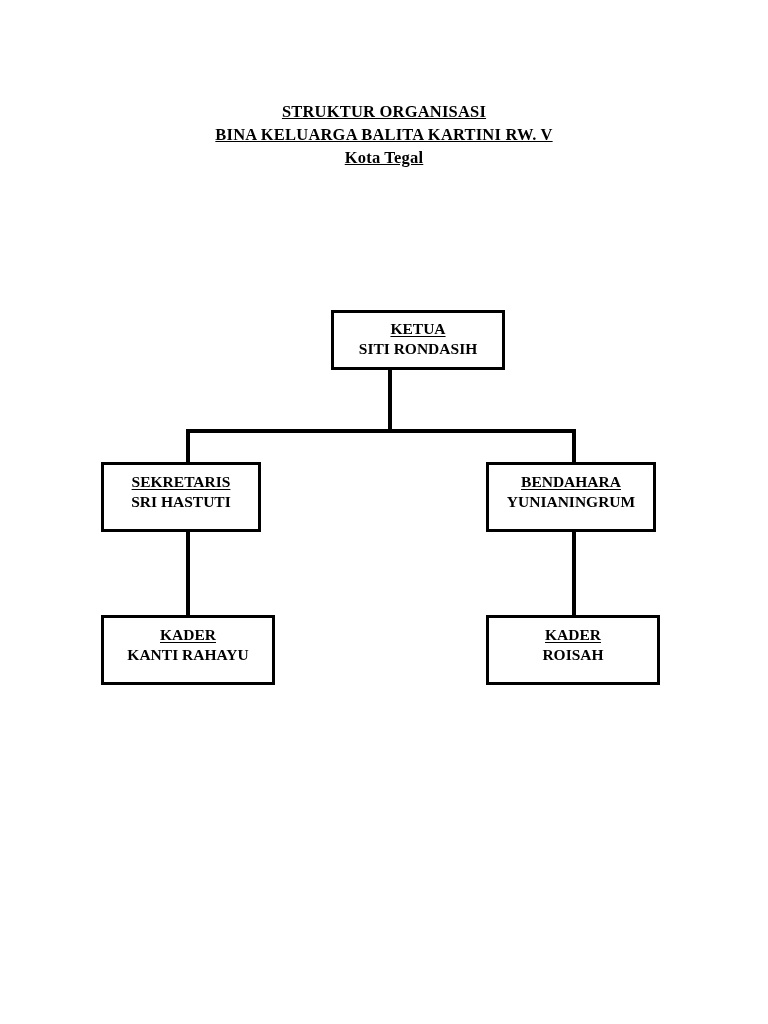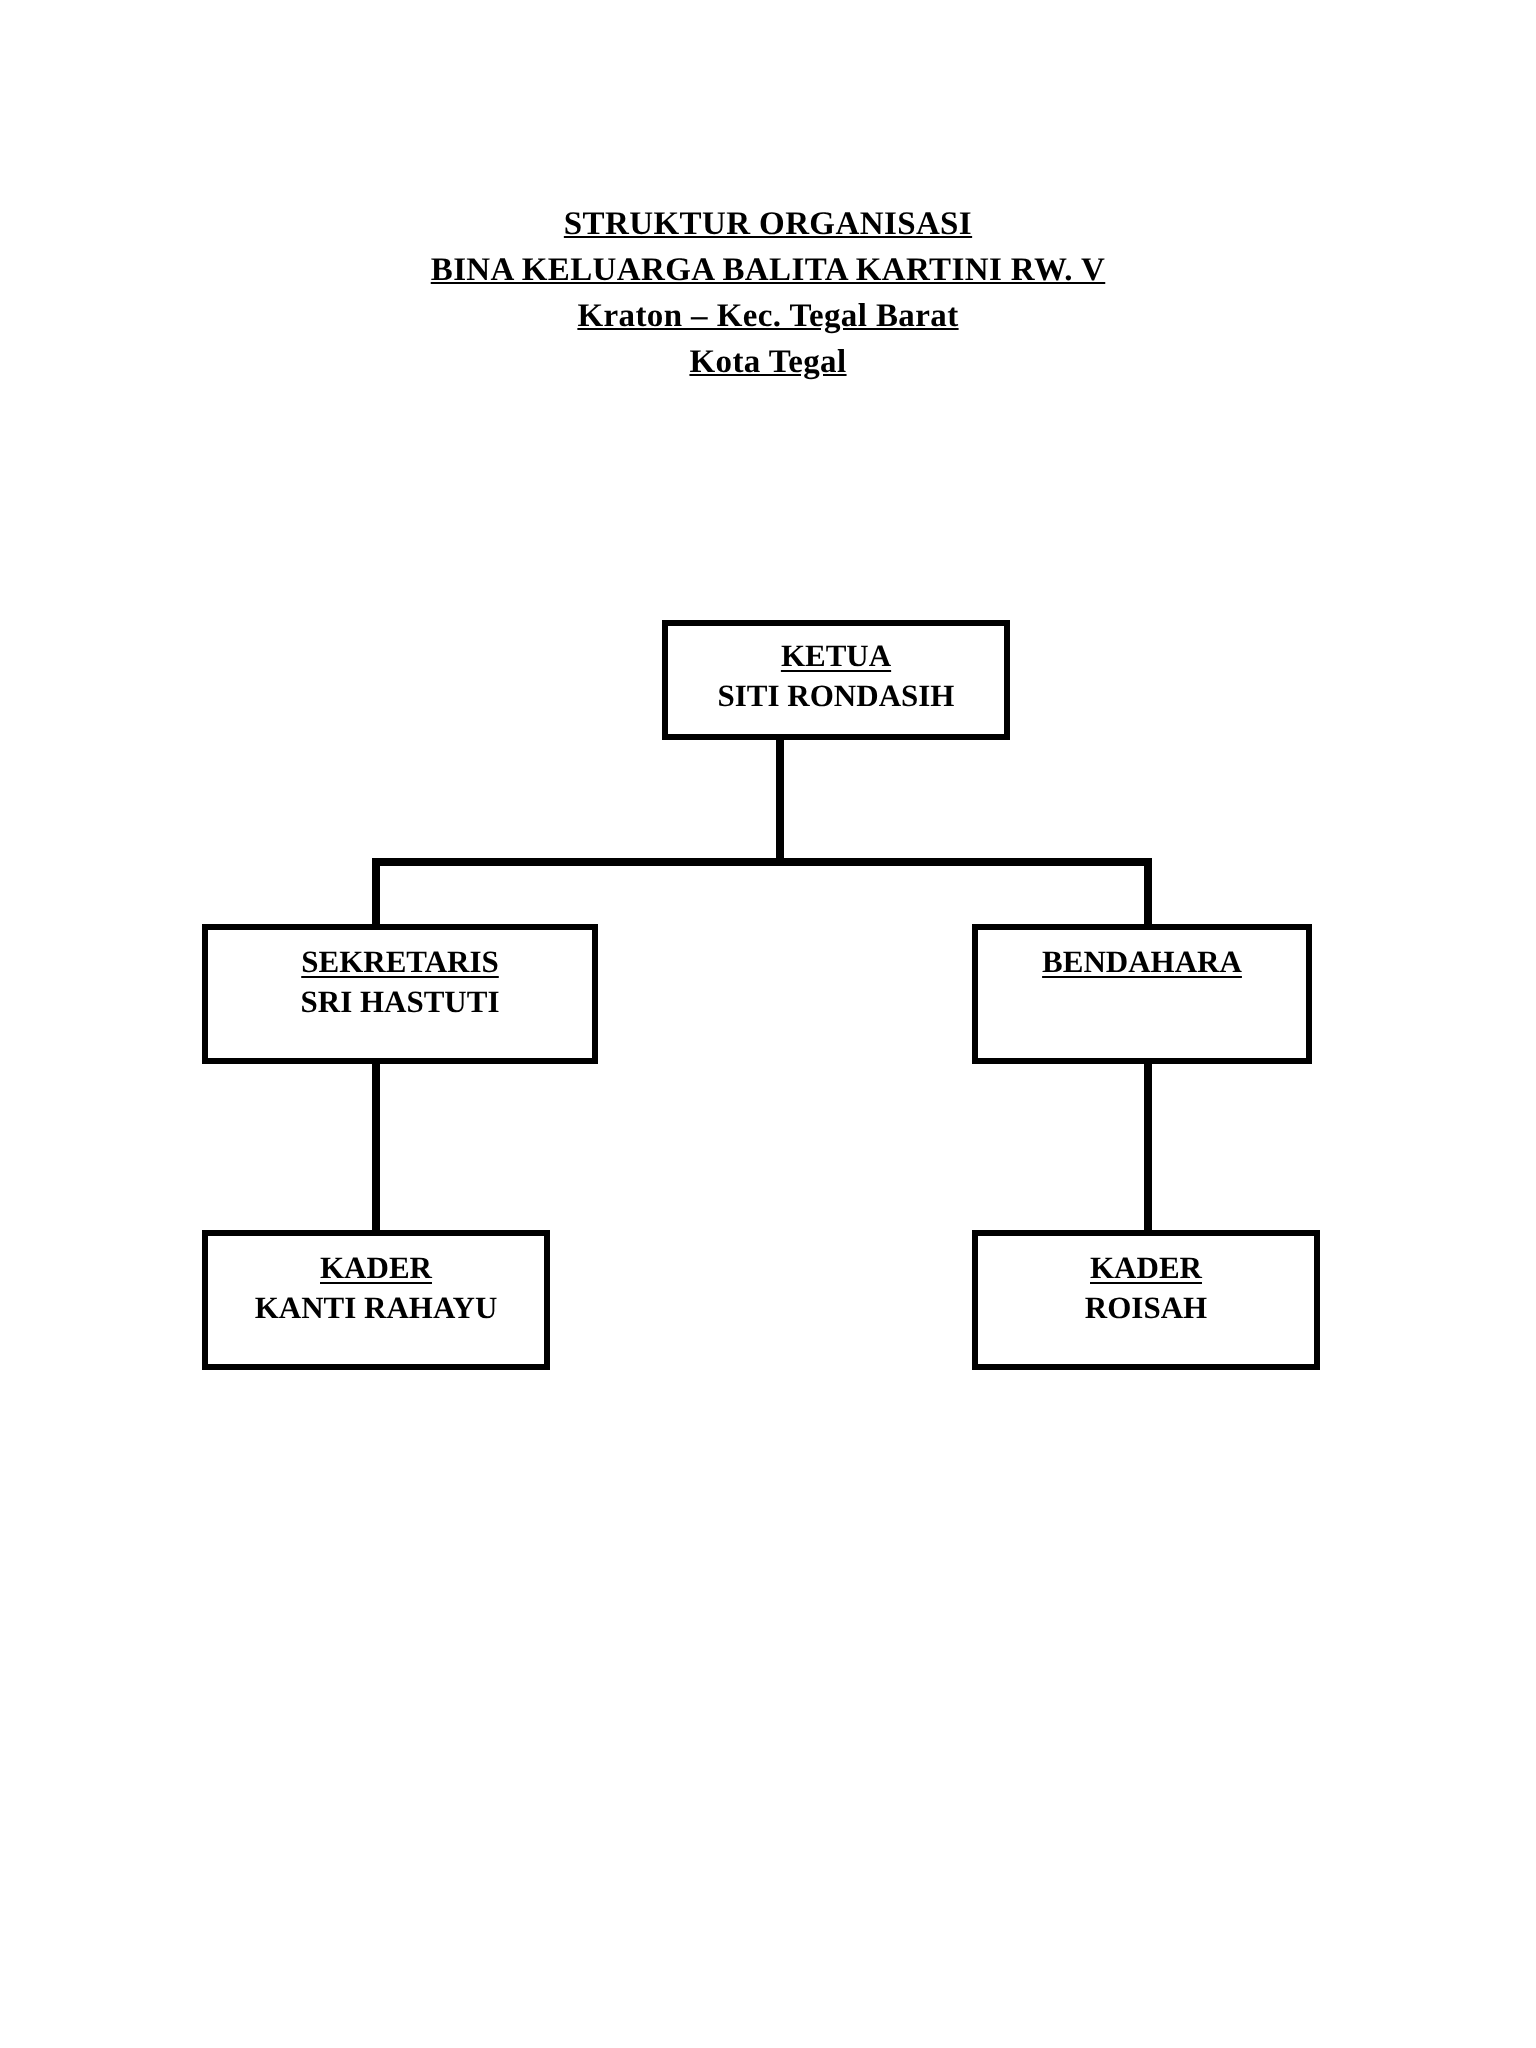--- a/index.html
+++ b/index.html
@@ -64,21 +64,21 @@
   }
   .node-person {
     font-weight: bold;
     font-size: 15.5px;
     line-height: 20px;
     white-space: nowrap;
   }
 
   #node-ketua      { left: 305px; top: 310px; width: 174px; height: 60px; margin-left: 26px; }
   #node-ketua .node-inner { padding-top: 6px; }
-  #node-sekretaris { left: 101px; top: 462px; width: 198px; height: 70px; }
+  #node-sekretaris { left: 101px; top: 462px; width: 160px; height: 70px; }
   #node-bendahara  { left: 486px; top: 462px; width: 170px; height: 70px; }
   #node-kader-kiri { left: 101px; top: 615px; width: 174px; height: 70px; }
   #node-kader-kanan{ left: 486px; top: 615px; width: 174px; height: 70px; }
 
   
   .line {
     position: absolute;
     background: #000000;
     z-index: 1;
   }
@@ -94,21 +94,20 @@
   #line-sek-kader    { left: 186px; top: 530px; width: 4px;   height: 87px; }
   
   #line-ben-kader    { left: 572px; top: 530px; width: 4px;   height: 87px; }
 </style>
 </head>
 <body>
 
 <div class="title-block">
   <div class="title-line">STRUKTUR ORGANISASI</div>
   <div class="title-line">BINA KELUARGA BALITA KARTINI RW. V</div>
-  <div class="title-line">Kraton – Kec. Tegal Barat</div>
   <div class="title-line">Kota Tegal</div>
 </div>
 
 <div class="chart">
 
   <div class="line" id="line-ketua-stem"></div>
   <div class="line" id="line-hbar"></div>
   <div class="line" id="line-drop-left"></div>
   <div class="line" id="line-drop-right"></div>
   <div class="line" id="line-sek-kader"></div>
@@ -124,20 +123,21 @@
   <div class="node" id="node-sekretaris">
     <div class="node-inner">
       <div class="node-role">SEKRETARIS</div>
       <div class="node-person">SRI HASTUTI</div>
     </div>
   </div>
 
   <div class="node" id="node-bendahara">
     <div class="node-inner">
       <div class="node-role">BENDAHARA</div>
+      <div class="node-person">YUNIANINGRUM</div>
     </div>
   </div>
 
   <div class="node" id="node-kader-kiri">
     <div class="node-inner">
       <div class="node-role">KADER</div>
       <div class="node-person">KANTI RAHAYU</div>
     </div>
   </div>
 

